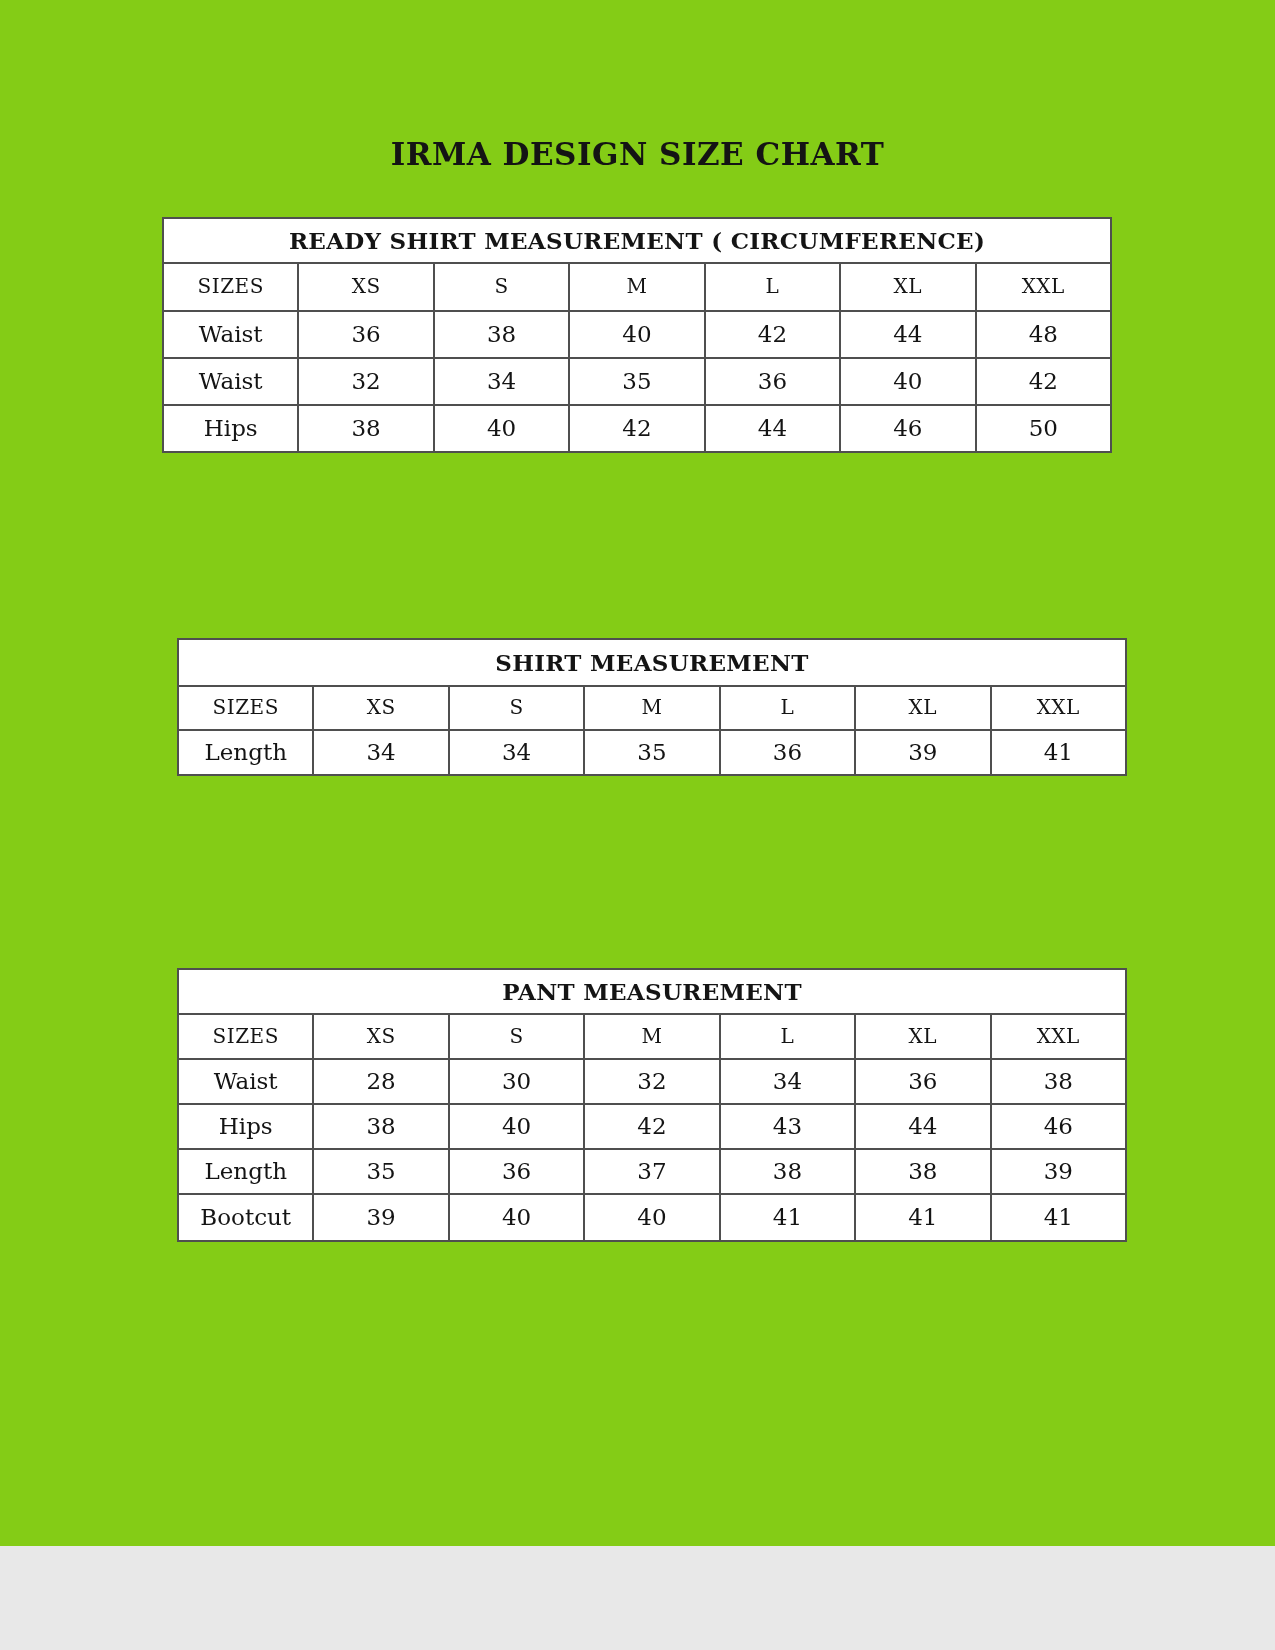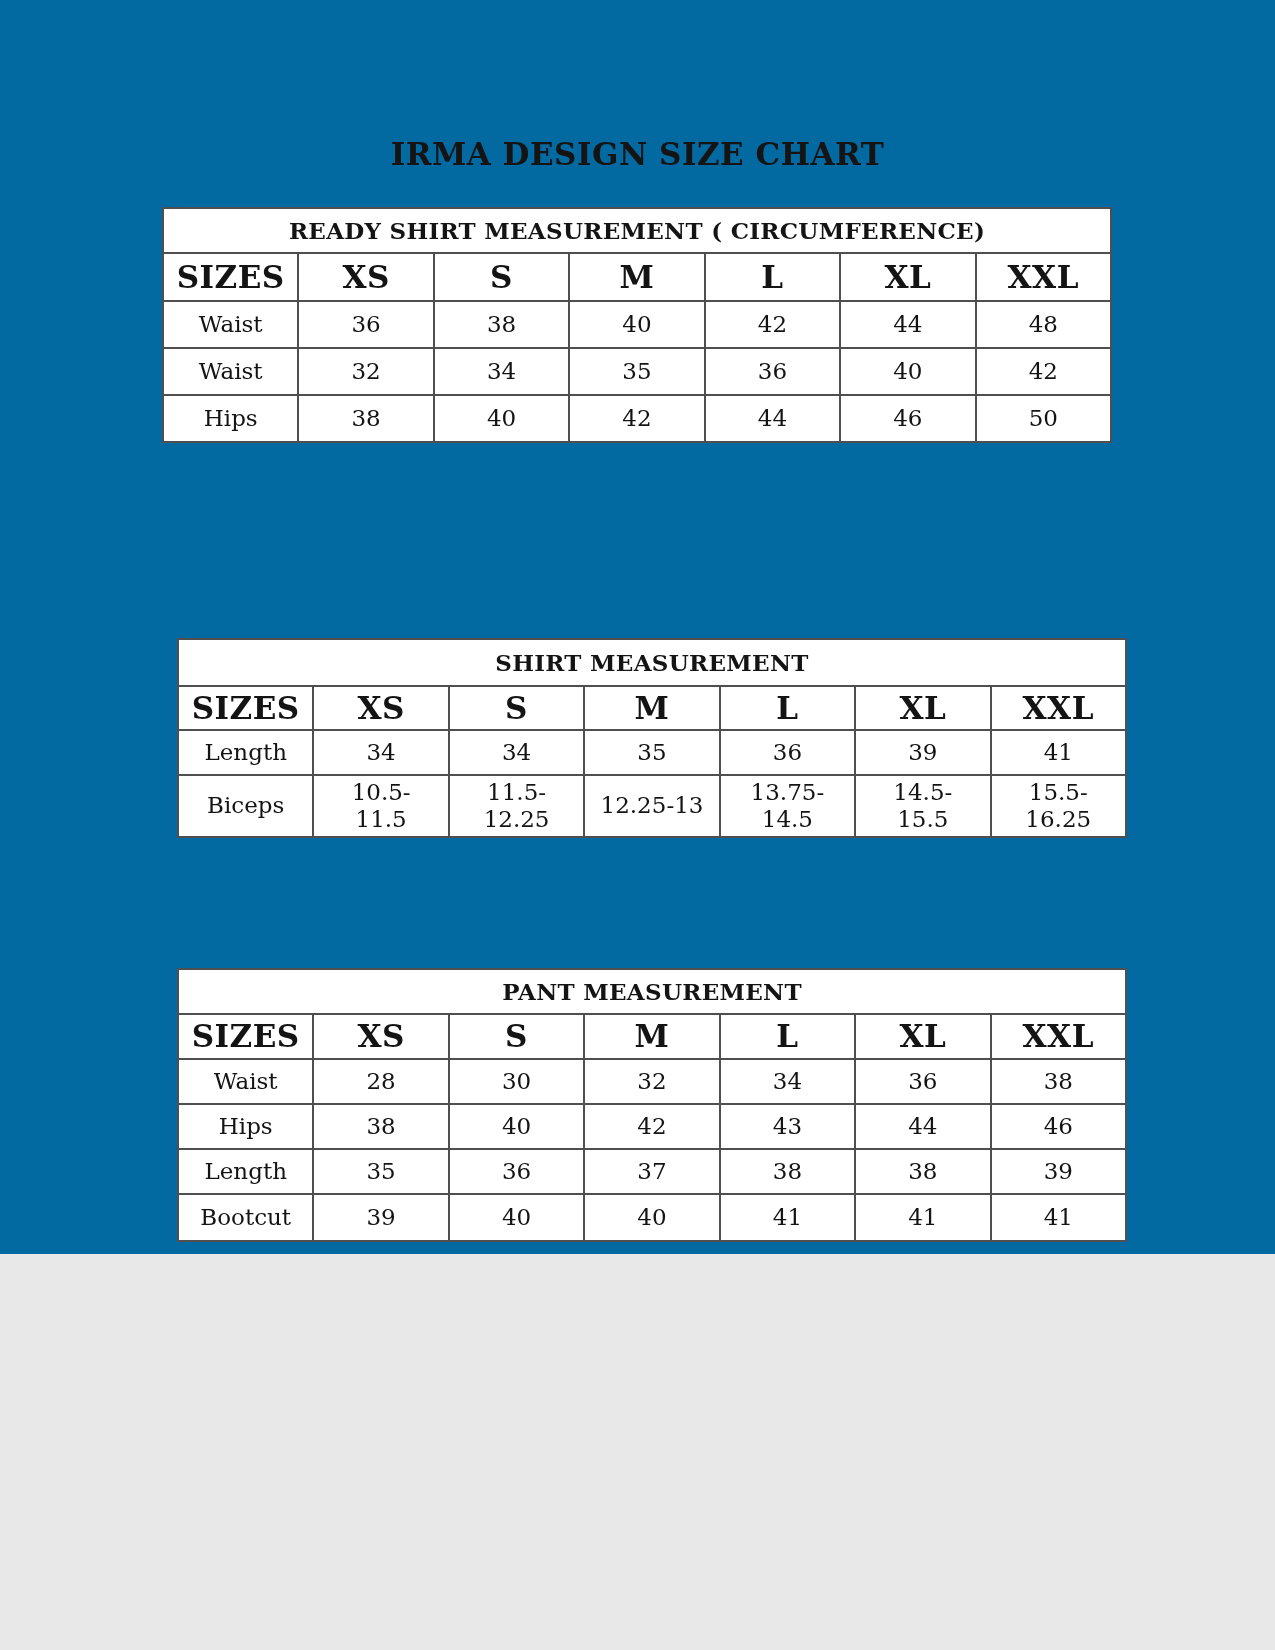--- a/index.html
+++ b/index.html
@@ -1,19 +1,19 @@
 <!DOCTYPE html>
 <html><head>
 <meta charset="utf-8">
 <style>
   html,body{margin:0;padding:0;background:#e8e8e8;}
   .page{
     position:relative;
-    width:1275px;height:1254px;
-    background:#0369a1;
+    width:1275px;height:1546px;
+    background:#84cc16;
     margin:0 auto;
     font-family:"DejaVu Serif","Liberation Serif",serif;
     color:#141414;
     overflow:hidden;
   }
   .page-title{
     position:absolute;
     top:136px;left:0;width:1275px;
     text-align:center;
     font-size:31px;
@@ -36,29 +36,29 @@
     padding:0 4px;
     white-space:pre-line;
     line-height:1.18;
   }
   .tbl-title{
     font-weight:bold;
     font-size:25px;
     letter-spacing:0.3px;
   }
   table.sizes-table th{
-    font-weight:bold;
-    font-size:31px;
+    font-weight:normal;
+    font-size:20px;
     letter-spacing:0.5px;
   }
   table.sizes-table td{
     font-size:23px;
   }
   
-  .t1{left:162px;top:207px;}
+  .t1{left:162px;top:217px;}
   .t1 tr{height:47px;}
   .t1 tr.title-row{height:45px;}
   .t1 tr.header-row{height:48px;}
   
   .t2{left:177px;top:638px;}
   .t2 tr{height:45px;}
   .t2 tr.title-row{height:47px;}
   .t2 tr.header-row{height:44px;}
   .t2 tr.two-line{height:62px;}
   
@@ -135,34 +135,20 @@
       </tr>
       <tr class="row-1">
         <td>Length</td>
         <td>34</td>
         <td>34</td>
         <td>35</td>
         <td>36</td>
         <td>39</td>
         <td>41</td>
       </tr>
-      <tr class="row-2 two-line">
-        <td>Biceps</td>
-        <td>10.5-
-11.5</td>
-        <td>11.5-
-12.25</td>
-        <td>12.25-13</td>
-        <td>13.75-
-14.5</td>
-        <td>14.5-
-15.5</td>
-        <td>15.5-
-16.25</td>
-      </tr>
     </tbody>
   </table>
 
   <table class="sizes-table t3">
     <tbody>
       <tr class="title-row">
         <td colspan="7" class="tbl-title">PANT MEASUREMENT</td>
       </tr>
       <tr class="header-row">
         <th>SIZES</th>

